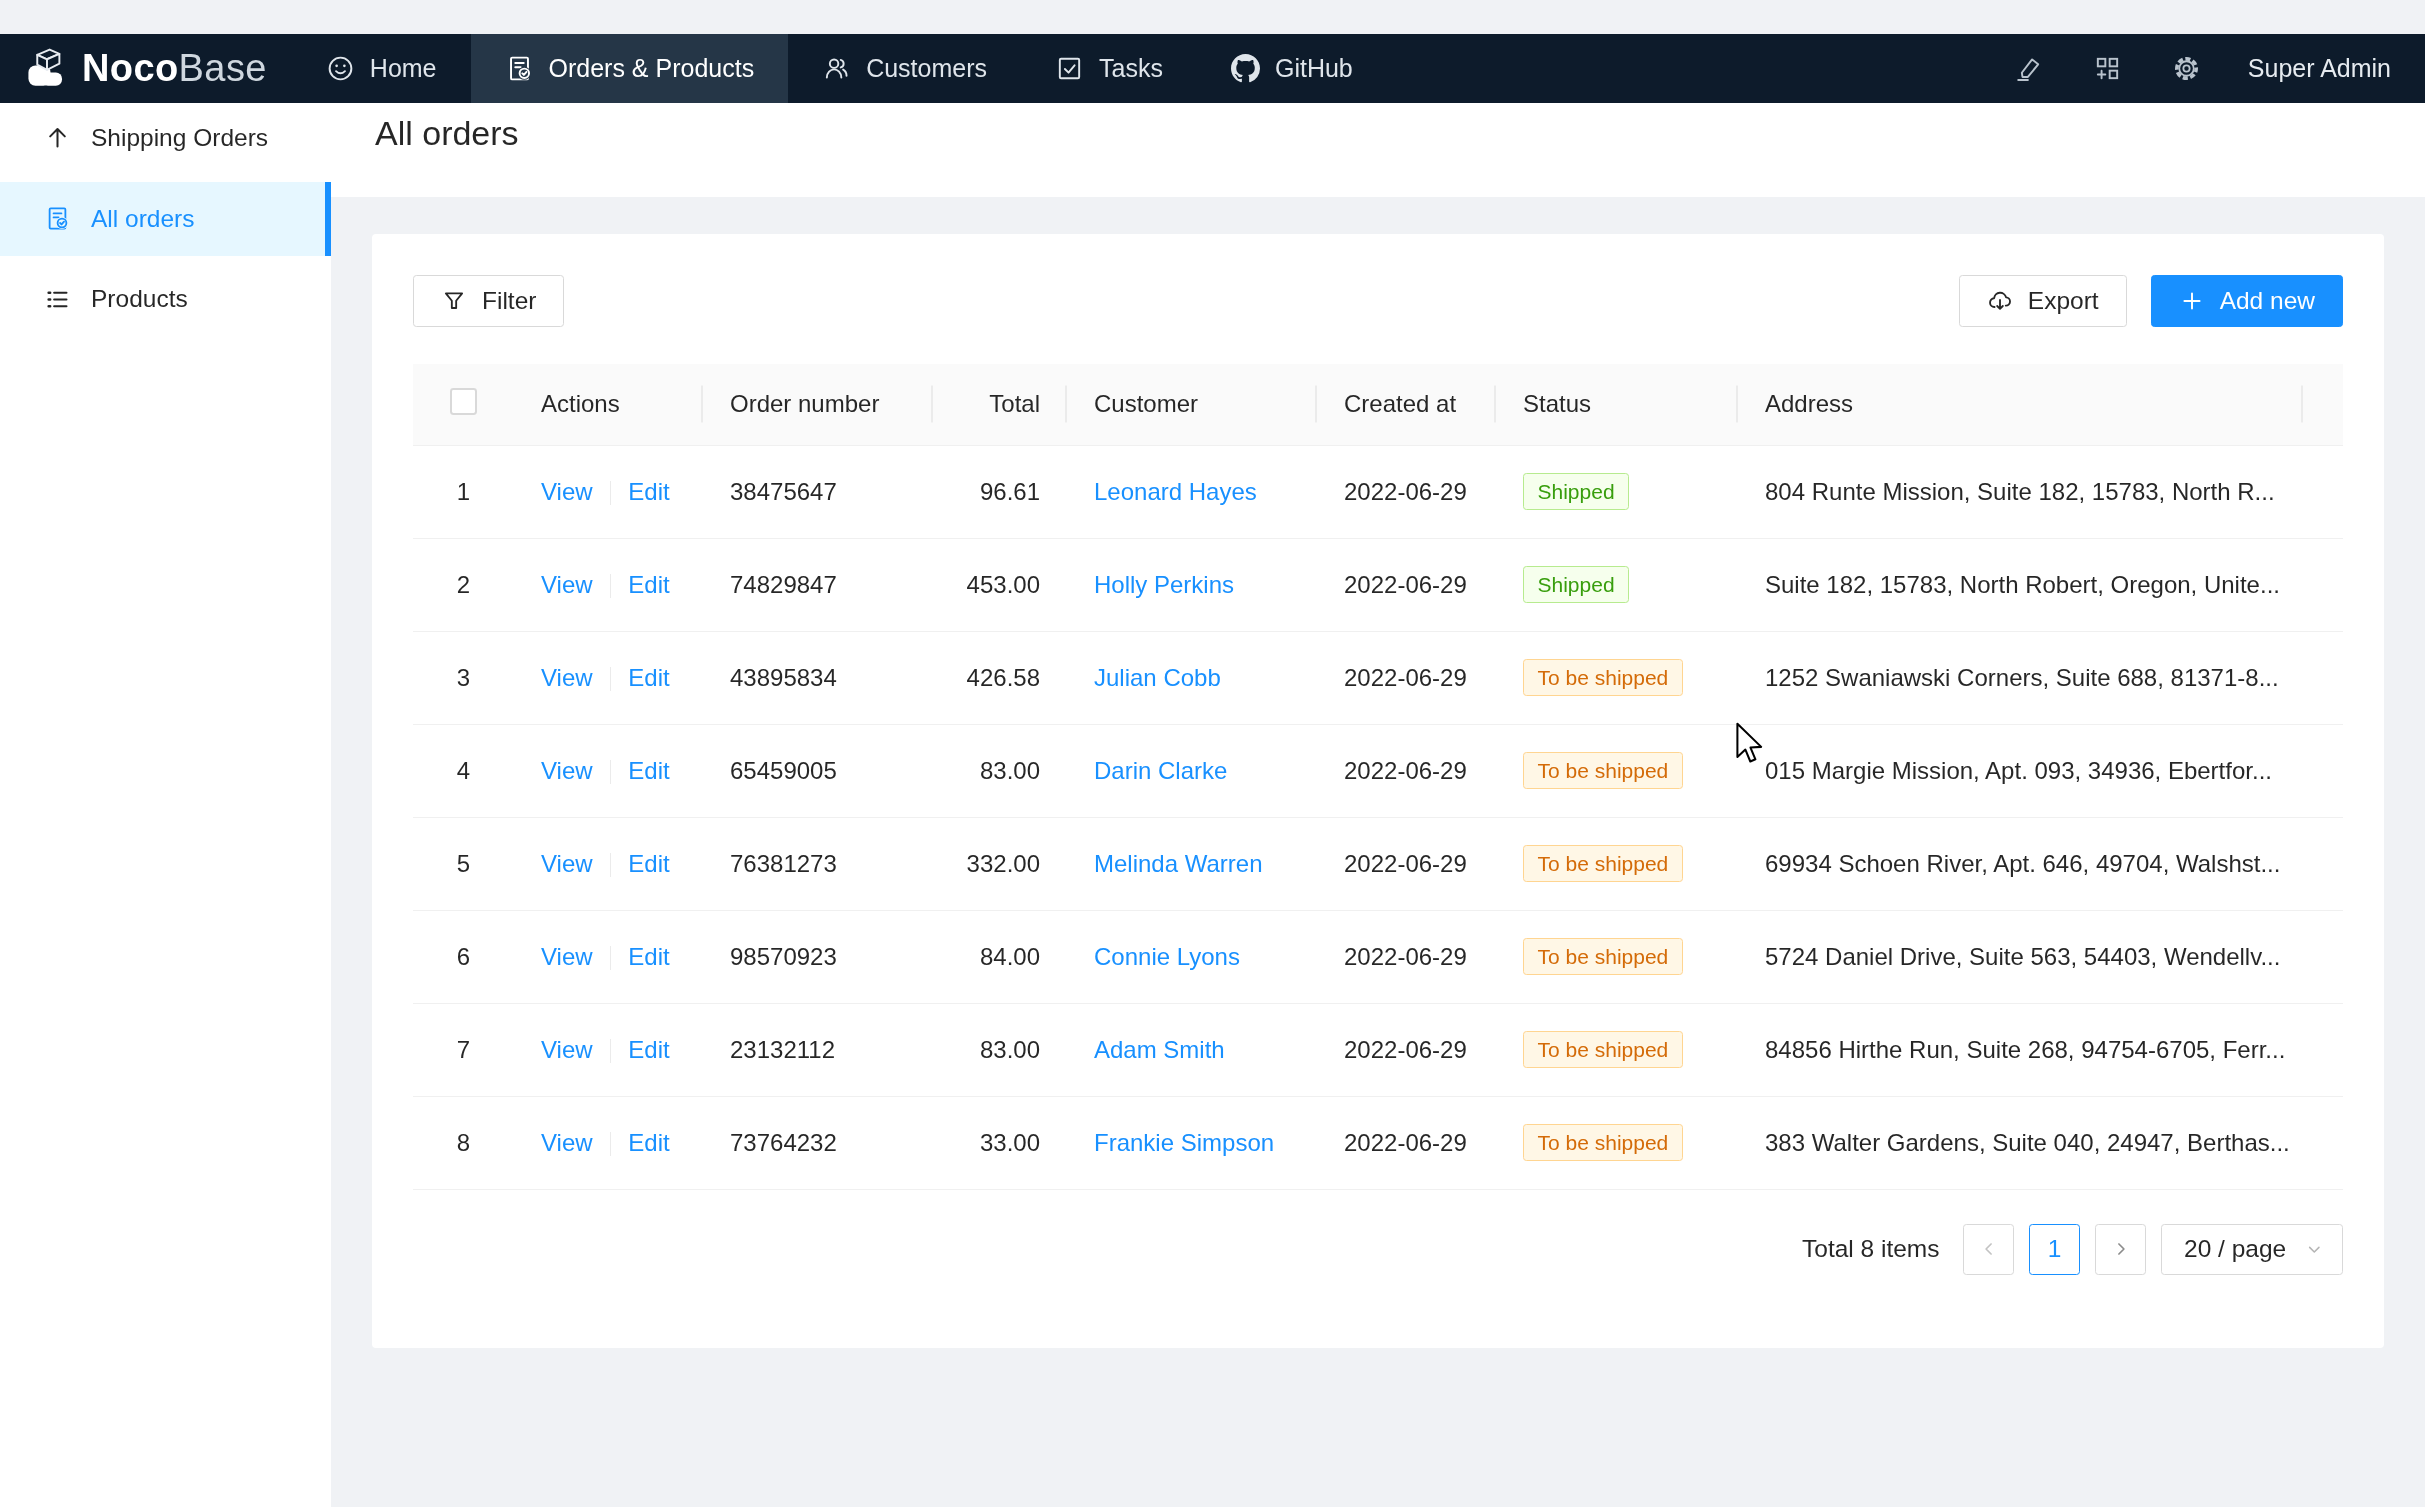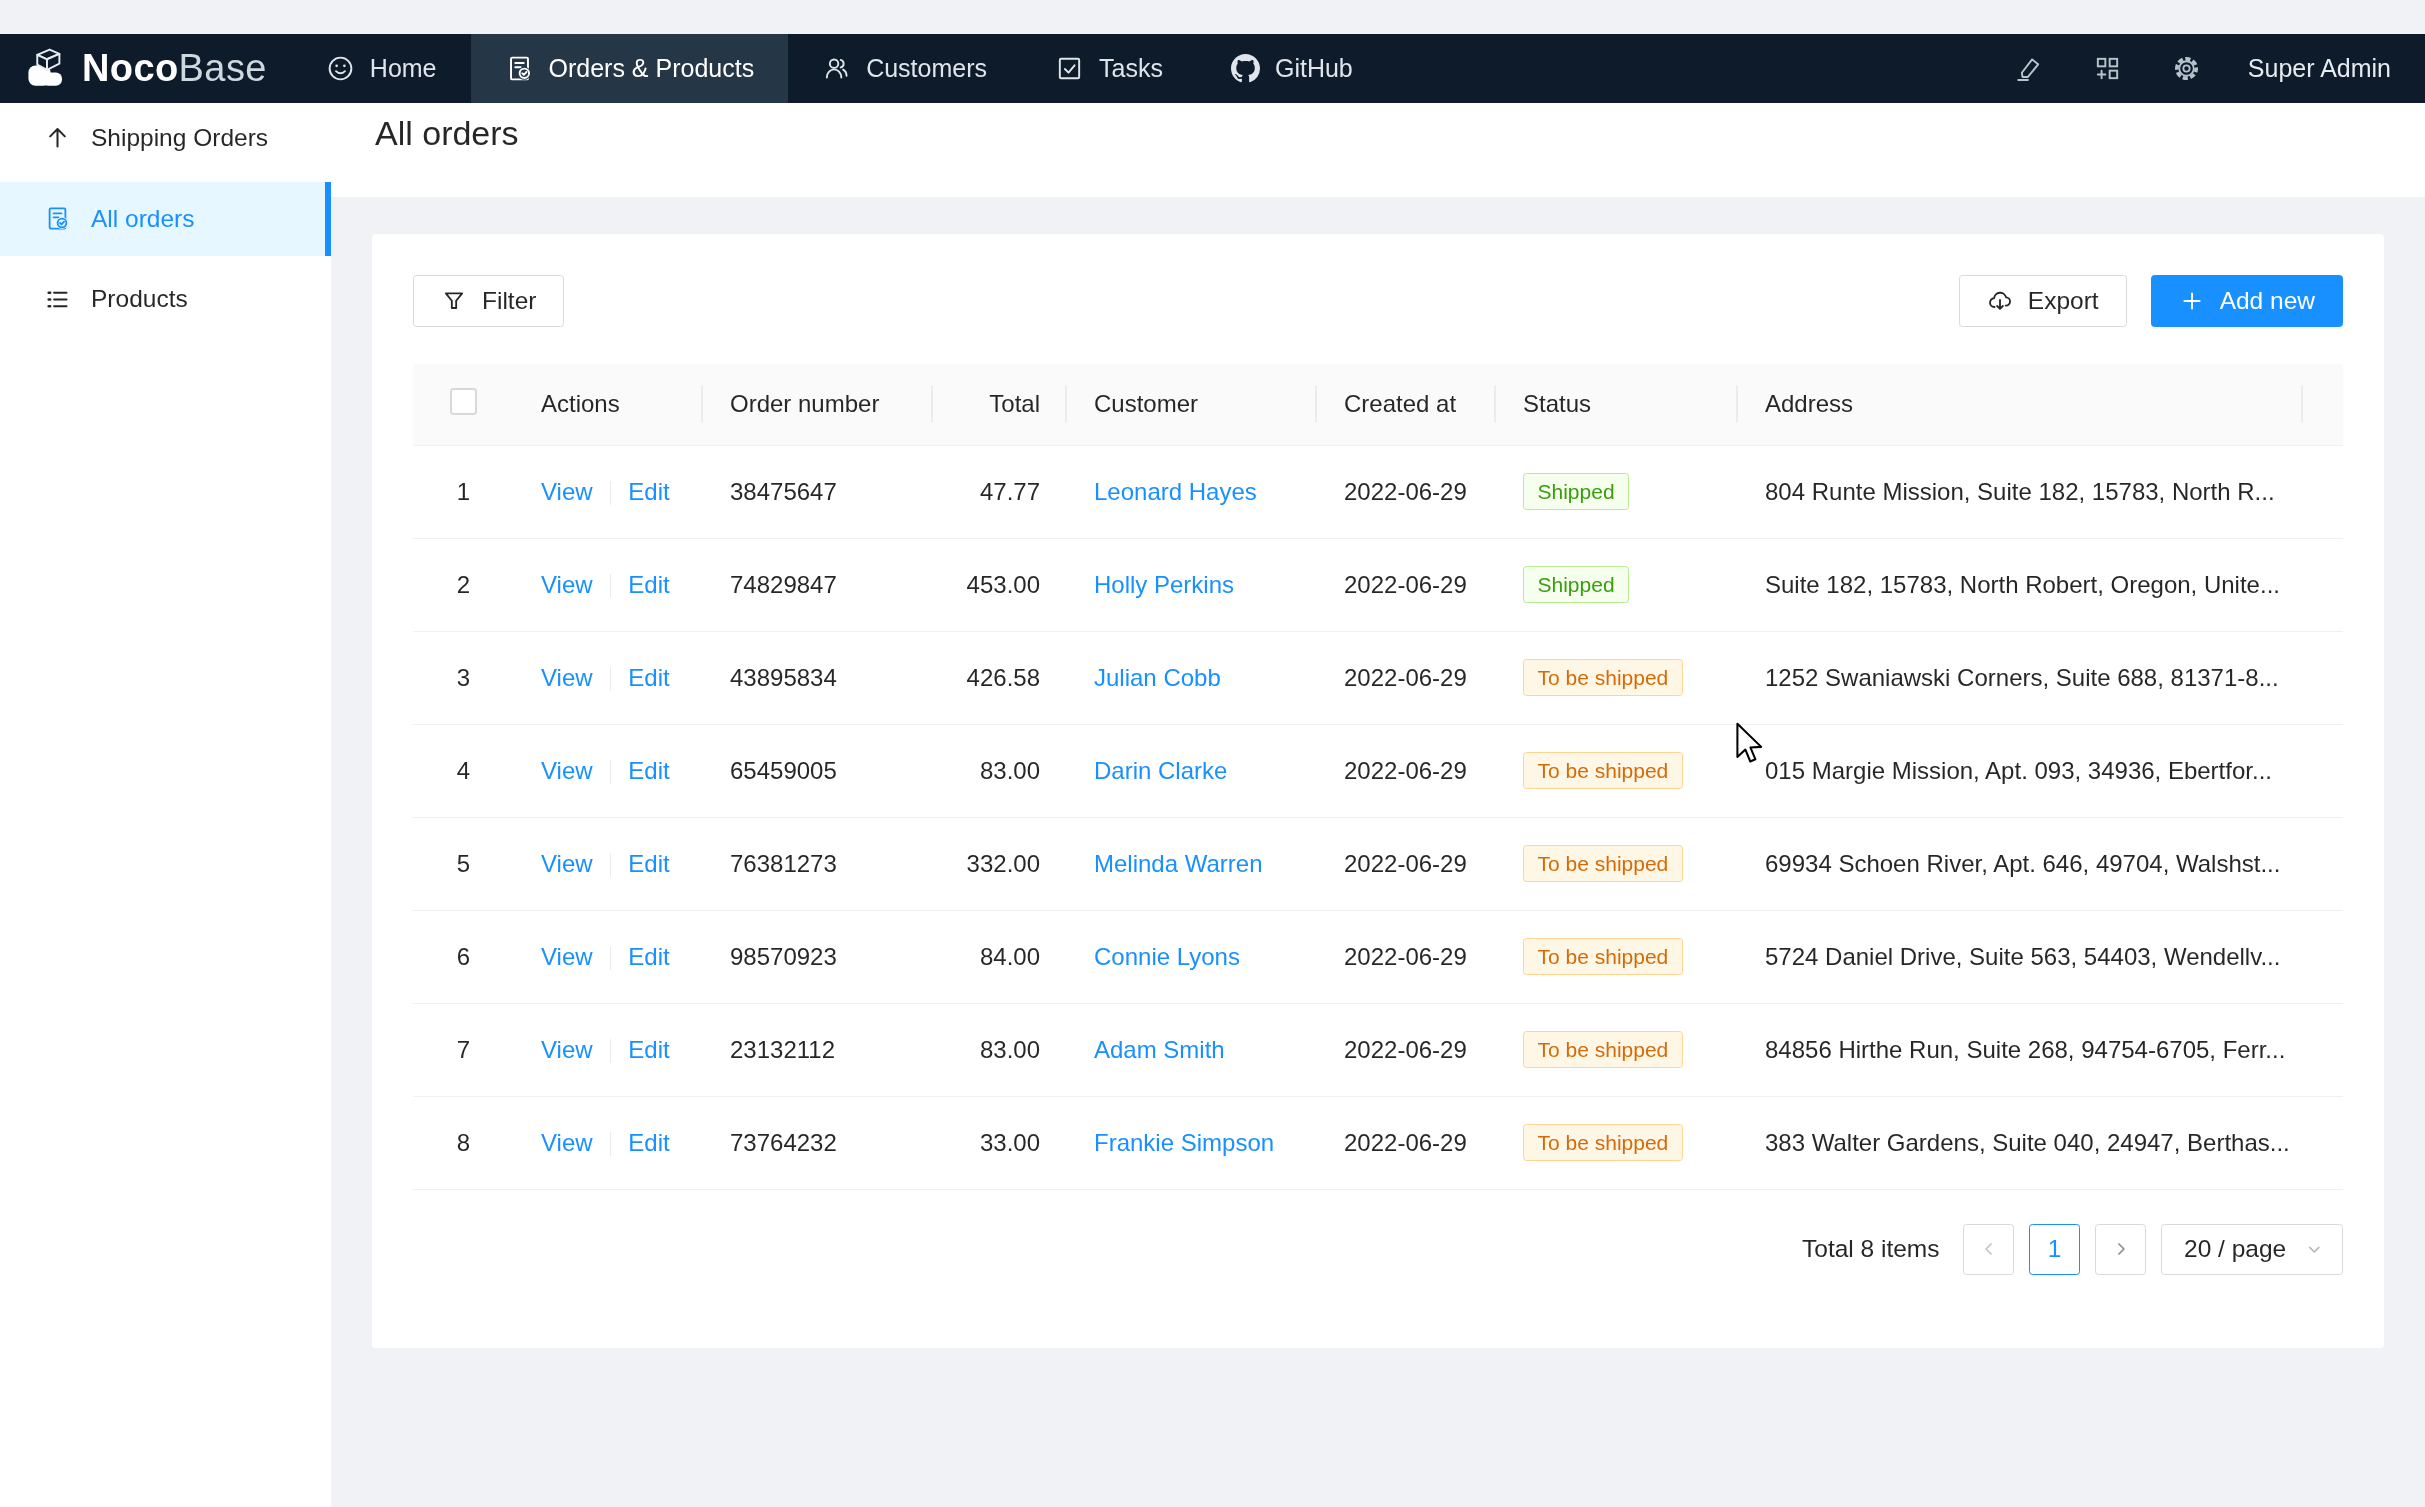--- a/index.html
+++ b/index.html
@@ -288,21 +288,21 @@
             <th></th>
           </tr>
         </thead>
         <tbody>
             <tr>
           <td class="c-idx"><span>1</span></td>
           <td>
             <a class="lnk">View</a><span class="adiv"></span><a class="lnk">Edit</a>
           </td>
           <td><span>38475647</span></td>
-          <td class="c-total"><span>47.77</span></td>
+          <td class="c-total"><span>96.61</span></td>
           <td><a class="lnk">Leonard Hayes</a></td>
           <td><span>2022-06-29</span></td>
           <td><span class="tag" style="background: rgb(246, 255, 237); border-color: rgb(183, 235, 143); color: rgb(56, 158, 13);">Shipped</span></td>
           <td><span>804 Runte Mission, Suite 182, 15783, North R...</span></td>
           <td></td>
         </tr>
             <tr>
           <td class="c-idx"><span>2</span></td>
           <td>
             <a class="lnk">View</a><span class="adiv"></span><a class="lnk">Edit</a>

